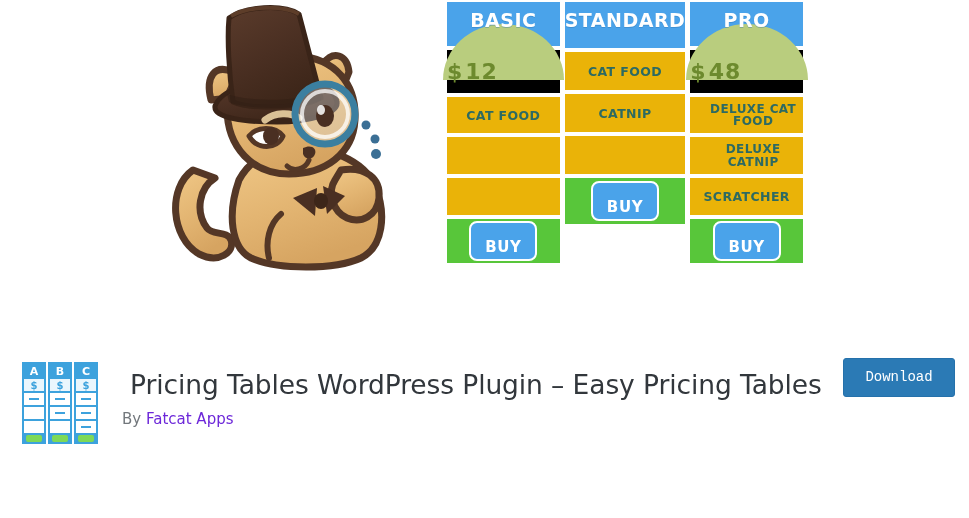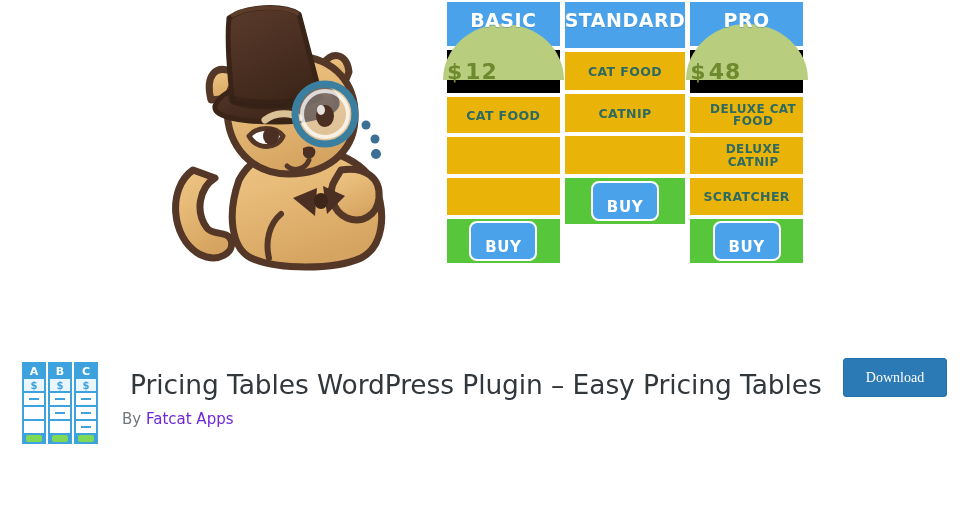--- a/index.html
+++ b/index.html
@@ -182,27 +182,27 @@
   #plugin-author-link {
     color: #6d28d9;
     text-decoration: none;
     cursor: pointer;
   }
 
   #download-button {
     position: absolute;
     left: 843px;
     top: 6px;
-    width: 104px;
+    width: 112px;
     height: 39px;
     background: #2b7ab5;
     border: 1px solid #2571ab;
     border-radius: 3px;
     color: #ffffff;
-    font-family: Liberation Serif, serif;
+    font-family: Liberation Mono, monospace;
     font-size: 14px;
     line-height: 37px;
     text-align: center;
     cursor: pointer;
     box-sizing: border-box;
   }
 </style>
 </head>
 <body>
 

